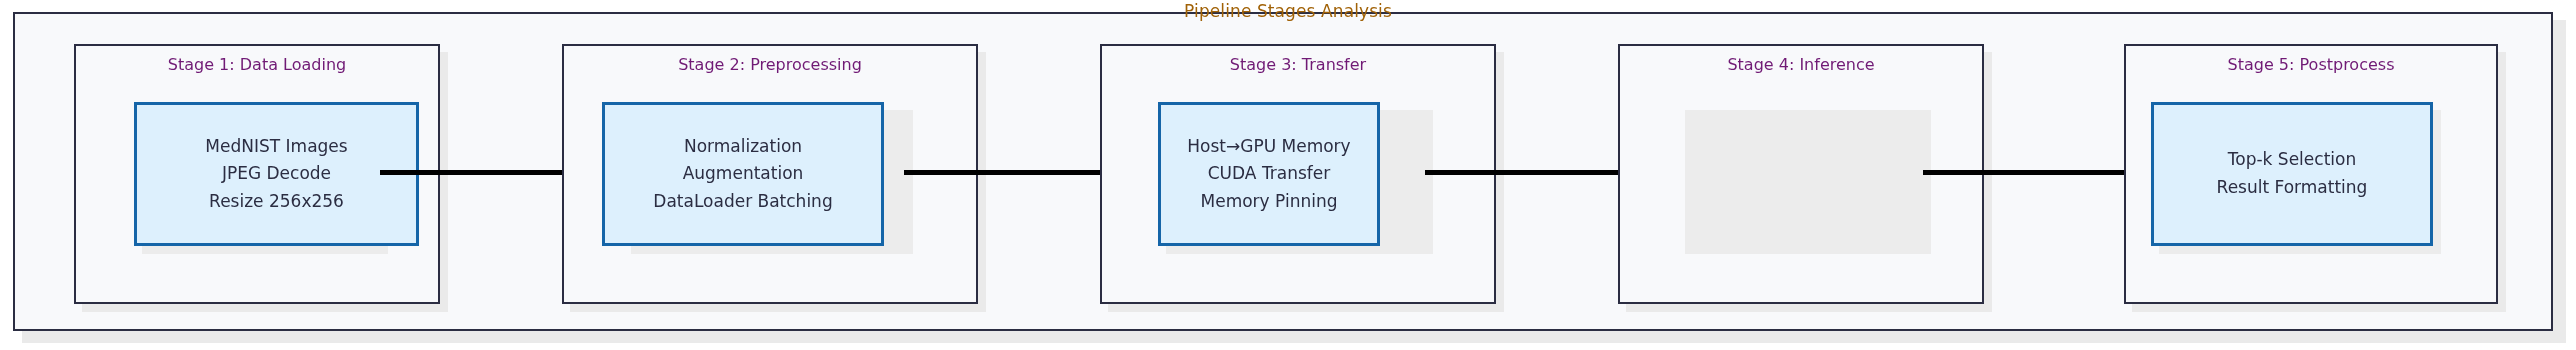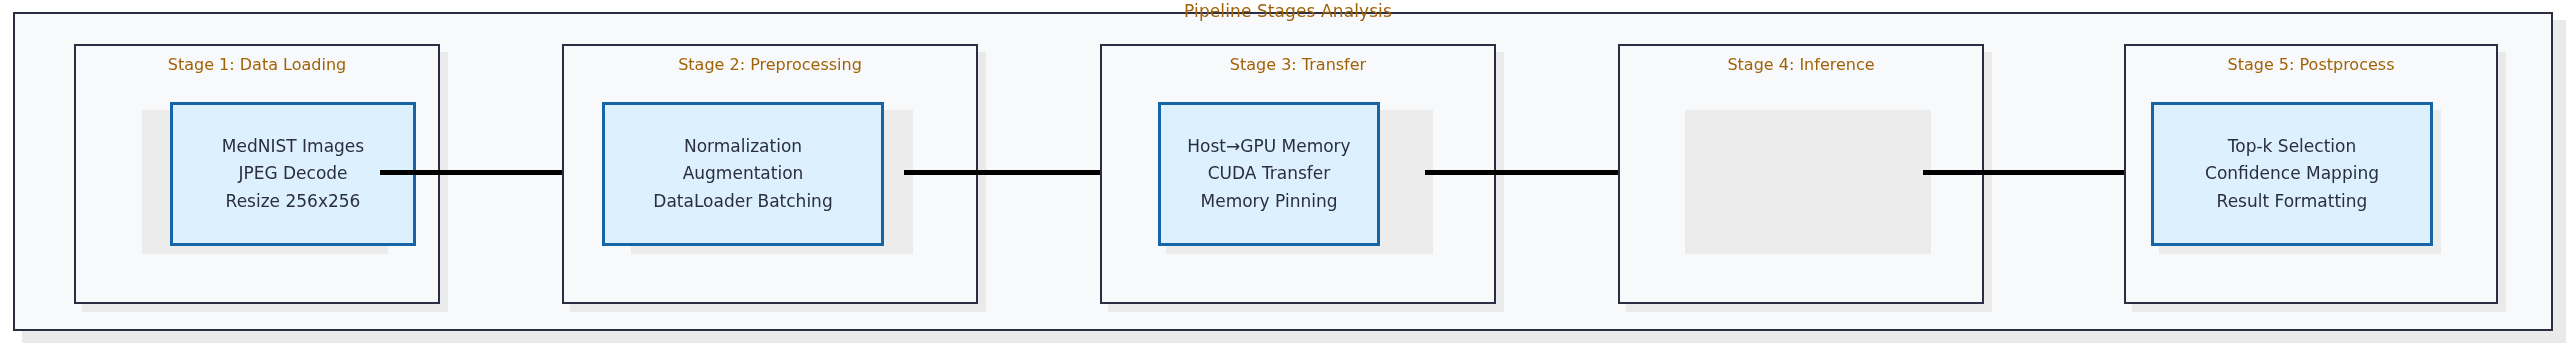--- a/index.html
+++ b/index.html
@@ -65,21 +65,21 @@
     top: 44px;
     height: 260px;
   }
   .stage-title {
     position: absolute;
     left: 0;
     right: 0;
     top: 9.4px;
     text-align: center;
     font-size: 16px;
-    color: #a16207;
+    color: #701a75;
     white-space: nowrap;
   }
 
   
   .node-shadow {
     position: absolute;
     background: #ececec;
   }
   .node-box {
     position: absolute;
@@ -136,21 +136,21 @@
 
   <div class="outer-shadow"></div>
   <div class="outer-box"></div>
   <div class="outer-title">Pipeline Stages Analysis</div>
 
   <div class="stage-shadow" style="left:82px;top:52px;width:366px;height:260px;"></div>
   <div class="stage-box" style="left:74px;width:366px;">
     <div class="stage-title">Stage 1: Data Loading</div>
   </div>
   <div class="node-shadow" style="left:142px;top:110px;width:246px;height:144px;"></div>
-  <div class="node-box blue" style="left:134px;width:246px;margin-left:36px;">
+  <div class="node-box blue" style="left:134px;width:285px;">
     <div class="node-line">MedNIST Images</div>
     <div class="node-line">JPEG Decode</div>
     <div class="node-line">Resize 256x256</div>
   </div>
 
   <div class="arrow" style="left:380px;width:205px;">
     <div class="arrow-line" style="width:189px;"></div>
     <div class="arrow-head" style="left:188px;"></div>
   </div>
 
@@ -197,18 +197,17 @@
     <div class="arrow-head" style="left:211px;"></div>
   </div>
 
   <div class="stage-shadow" style="left:2132px;top:52px;width:374px;height:260px;"></div>
   <div class="stage-box" style="left:2124px;width:374px;">
     <div class="stage-title">Stage 5: Postprocess</div>
   </div>
   <div class="node-shadow" style="left:2159px;top:110px;width:282px;height:144px;"></div>
   <div class="node-box blue" style="left:2151px;width:282px;">
     <div class="node-line">Top-k Selection</div>
-    <div class="node-line">Confidence Mapping</div>
     <div class="node-line">Result Formatting</div>
   </div>
 
 </div>
 
 
 </body></html>

